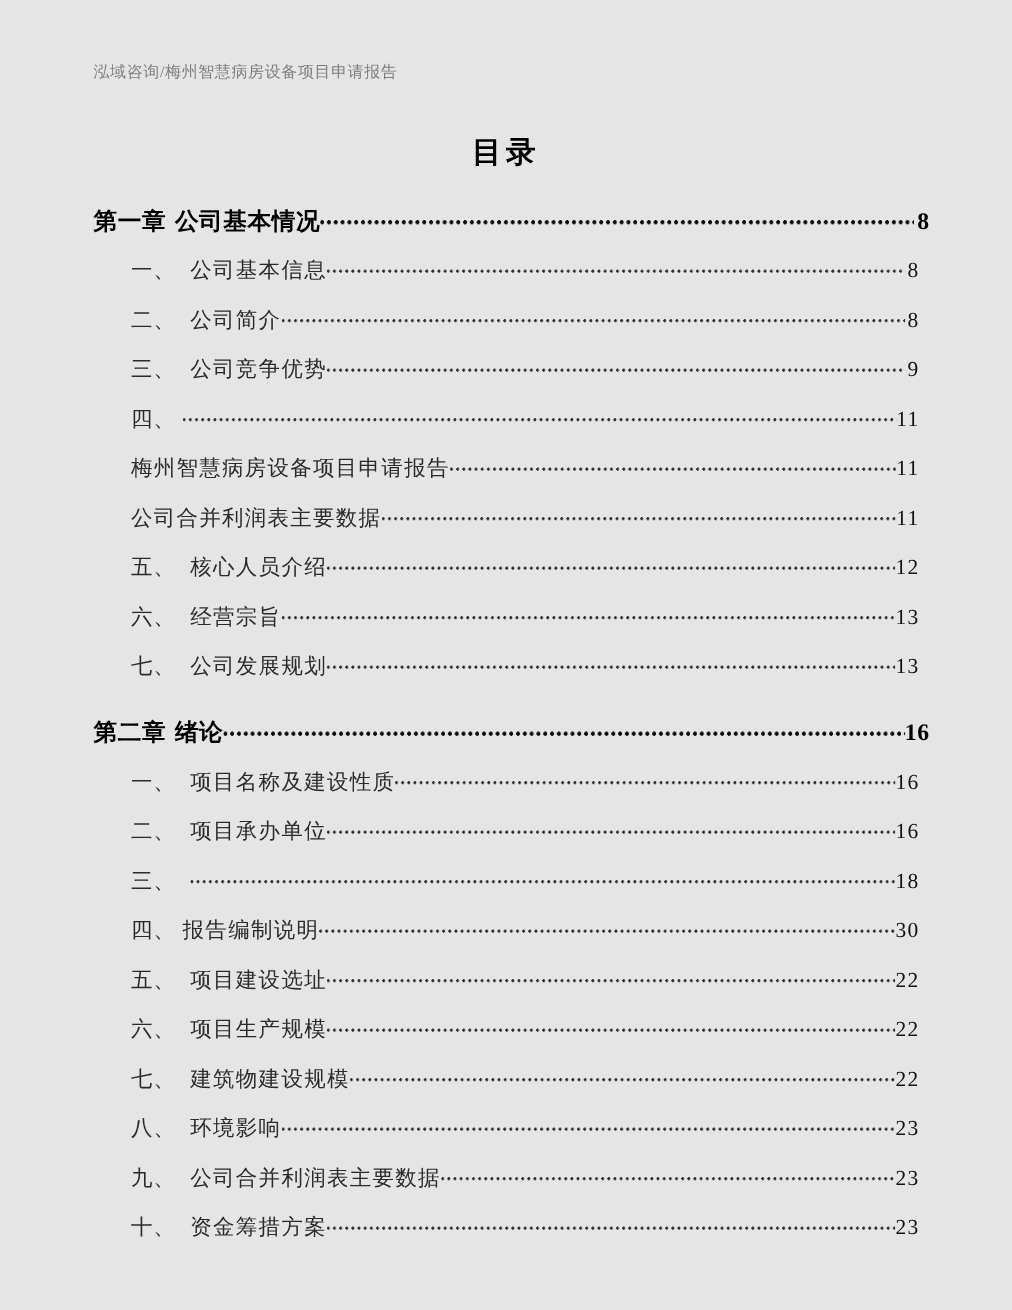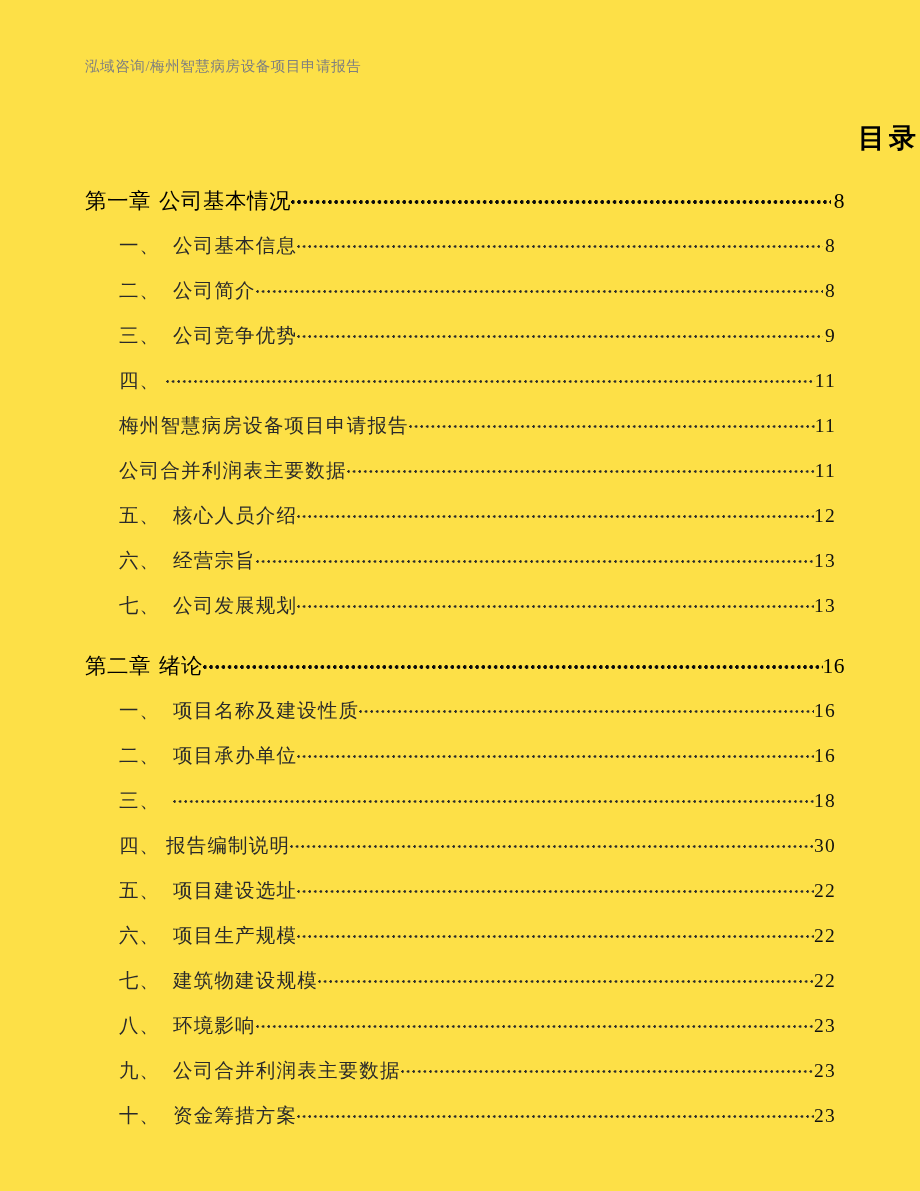--- a/index.html
+++ b/index.html
@@ -10,21 +10,21 @@
   }
   body {
     font-family: "Liberation Serif", "DejaVu Serif", serif;
     color: #000000;
     -webkit-font-smoothing: antialiased;
   }
   .page {
     position: relative;
     width: 920px;
     height: 1191px;
-    background: #fde047;
+    background: #e5e5e5;
     overflow: hidden;
     box-sizing: border-box;
   }
 
   
   .doc-header {
     position: absolute;
     left: 85px;
     top: 56px;
     font-size: 14.5px;
@@ -33,21 +33,21 @@
     color: #7f7f7f;
     white-space: nowrap;
   }
 
   
   .toc-title {
     position: absolute;
     left: 0;
     right: 0;
     top: 120px;
-    text-align: right;
+    text-align: center;
     font-size: 27px;
     line-height: 36px;
     font-weight: bold;
     letter-spacing: 4px;
     color: #000000;
   }
 
   
   .toc {
     position: absolute;
@@ -94,21 +94,21 @@
   .toc-page {
     flex: 0 0 auto;
     text-align: right;
   }
 
   
   .lvl1 {
     height: 46px;
     padding-right: 0px;
     font-size: 21.5px;
-    font-weight: normal;
+    font-weight: bold;
     letter-spacing: 0.5px;
   }
   .lvl1 .toc-num {
     margin-right: 8px;
   }
   .lvl1 .toc-leader { height: 1em; }
   .lvl1 .toc-leader::after {
     bottom: 0.18em;
     height: 4px;
     background-image: radial-gradient(circle at 2px 2px, #0b0b0b 1.7px, rgba(0,0,0,0) 2.0px);

